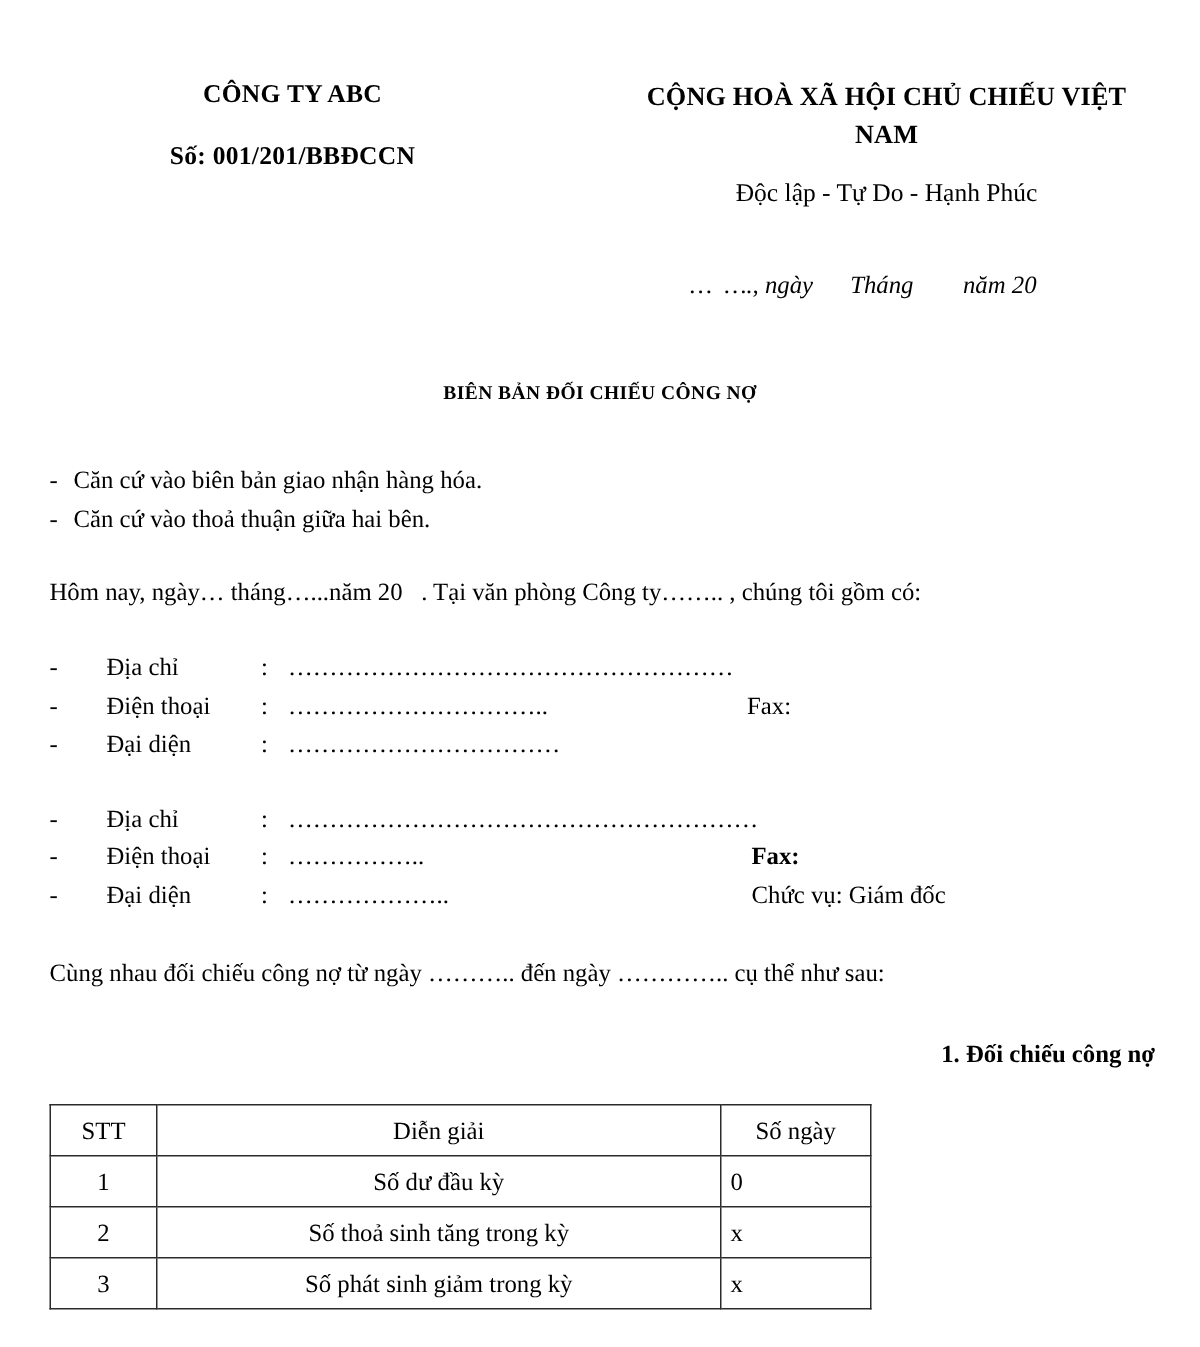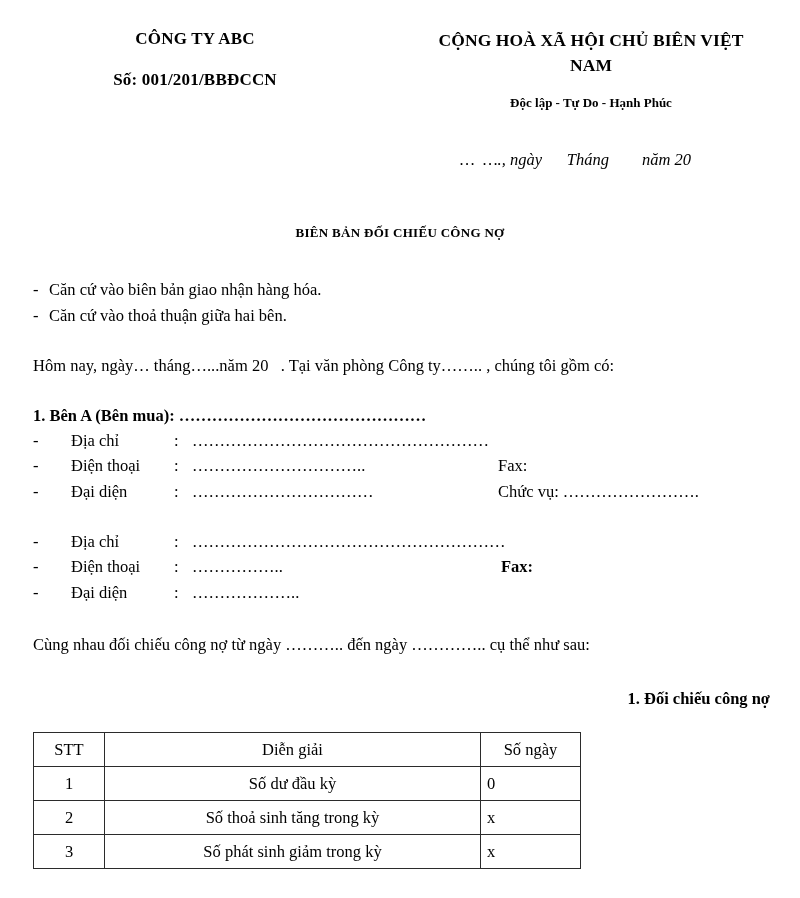--- a/index.html
+++ b/index.html
@@ -18,20 +18,21 @@
     font-size: 16.5px;
     line-height: 1.35;
     position: relative;
   }
 
   .page {
     position: relative;
     width: 800px;
     height: 838px;
     padding: 0;
+    margin-top: 24px;
   }
 
   
   .header {
     display: flex;
     align-items: flex-start;
     padding-top: 28px;
   }
   .header-left {
     width: 400px;
@@ -54,22 +55,22 @@
     margin-top: 18px;
     letter-spacing: .2px;
   }
   .nation-line1 {
     font-weight: bold;
     font-size: 17.5px;
     line-height: 1.45;
     letter-spacing: .1px;
   }
   .nation-motto {
-    font-weight: bold;
-    font-size: 13px;
+    font-weight: normal;
+    font-size: 17px;
     margin-top: 15px;
   }
   .date-line {
     font-style: italic;
     font-size: 16.5px;
     margin-top: 38px;
     text-align: left;
     padding-left: 60px;
     white-space: pre;
   }
@@ -176,21 +177,21 @@
 <body>
 
 <div class="page">
 
   <div class="header">
     <div class="header-left">
       <div class="org-name">CÔNG TY ABC</div>
       <div class="org-doc-no">Số: 001/201/BBĐCCN</div>
     </div>
     <div class="header-right">
-      <div class="nation-line1">CỘNG HOÀ XÃ HỘI CHỦ BIÊN VIỆT</div>
+      <div class="nation-line1">CỘNG HOÀ XÃ HỘI CHỦ CHIẾU VIỆT</div>
       <div class="nation-line1">NAM</div>
       <div class="nation-motto">Độc lập - Tự Do - Hạnh Phúc</div>
       <div class="date-line">…  …., ngày      Tháng        năm 20</div>
     </div>
   </div>
 
   <div class="doc-title">BIÊN BẢN ĐỐI CHIẾU CÔNG NỢ</div>
 
   <div class="body-block">
 
@@ -201,21 +202,20 @@
       </div>
       <div class="basis-item">
         <span class="dash">-</span>
         <span>Căn cứ vào thoả thuận giữa hai bên.</span>
       </div>
     </div>
 
     <div class="intro-para">Hôm nay, ngày… tháng…...năm 20   . Tại văn phòng Công ty…….. , chúng tôi gồm có:</div>
 
     <div class="party party-a">
-      <div class="party-title">1. Bên A (Bên mua): ………………………………………</div>
 
       <div class="party-row">
         <span class="pr-dash">-</span>
         <span class="pr-label">Địa chỉ</span>
         <span class="pr-colon">:</span>
         <span class="pr-dots">………………………………………………</span>
       </div>
 
       <div class="party-row">
         <span class="pr-dash">-</span>
@@ -223,21 +223,20 @@
         <span class="pr-colon">:</span>
         <span class="pr-dots">…………………………..</span>
         <span class="pr-right">Fax:</span>
       </div>
 
       <div class="party-row">
         <span class="pr-dash">-</span>
         <span class="pr-label">Đại diện</span>
         <span class="pr-colon">:</span>
         <span class="pr-dots">……………………………</span>
-        <span class="pr-right">Chức vụ: …………………….</span>
       </div>
     </div>
 
     <div class="party party-b">
 
       <div class="party-row">
         <span class="pr-dash">-</span>
         <span class="pr-label">Địa chỉ</span>
         <span class="pr-colon">:</span>
         <span class="pr-dots">…………………………………………………</span>
@@ -249,20 +248,21 @@
         <span class="pr-colon">:</span>
         <span class="pr-dots">……………..</span>
         <span class="pr-right bold">Fax:</span>
       </div>
 
       <div class="party-row">
         <span class="pr-dash">-</span>
         <span class="pr-label">Đại diện</span>
         <span class="pr-colon">:</span>
         <span class="pr-dots"> ………………..</span>
+        <span class="pr-right">Chức vụ: Giám đốc</span>
       </div>
     </div>
 
     <div class="compare-para">Cùng nhau đối chiếu công nợ từ ngày ……….. đến ngày ………….. cụ thể như sau:</div>
 
     <div class="section-heading">1. Đối chiếu công nợ</div>
 
     <table class="debt-table">
       <thead>
         <tr>

